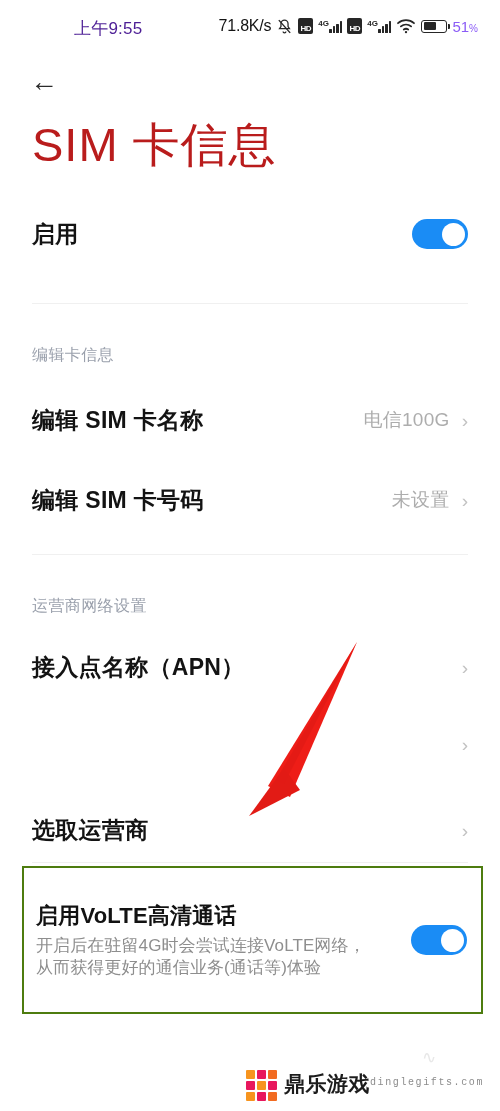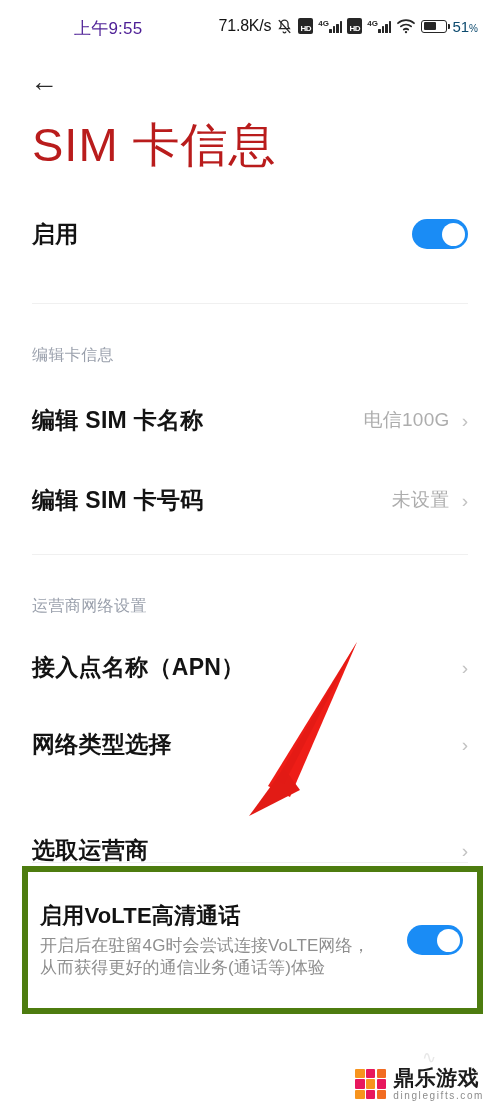--- a/index.html
+++ b/index.html
@@ -26,21 +26,21 @@
   }
   .sig{ display:inline-flex; align-items:flex-end; gap:1px; height:13px; }
   .sig i{ display:block; width:2.6px; background:#262626; border-radius:.5px; }
   .sig i:nth-child(1){height:4px;} .sig i:nth-child(2){height:6.5px;}
   .sig i:nth-child(3){height:9px;} .sig i:nth-child(4){height:11.5px;}
   .gtag{ font-size:8px; font-weight:700; color:#262626; line-height:1; margin-right:-1px; align-self:flex-start;}
   .grp{ display:inline-flex; align-items:flex-end; gap:1px;}
   .batt{ width:26px; height:13px; border:1.6px solid #262626; border-radius:3px; position:relative; }
   .batt::after{ content:""; position:absolute; right:-4px; top:3.5px; width:2.2px; height:5px; background:#262626; border-radius:0 1px 1px 0;}
   .batt i{ position:absolute; left:1.6px; top:1.6px; bottom:1.6px; width:50%; background:#262626; border-radius:1px;}
-  .sb-batt-txt{ font-size:15px; color:#0c4a6e; }
+  .sb-batt-txt{ font-size:15px; color:#8b5cf6; }
   .sb-batt-txt small{ font-size:10px; }
 
   
   .backbtn{
     position:absolute; left:30px; top:62px; width:44px; height:40px;
     display:flex; align-items:center; justify-content:flex-start;
     font-size:28px; color:#2b2b2b; line-height:1; font-weight:400;
   }
 
   
@@ -70,21 +70,21 @@
 
   .divider{ position:absolute; left:32px; width:436px; height:1px; background:#f0f0f0; }
 
   .section-label{
     position:absolute; left:32px; font-size:16px; color:#9aa0ac; letter-spacing:.4px;
   }
 
   
   .volte-box{
     position:absolute; left:22px; top:866px; width:461px; height:148px;
-    border:6px solid #4d7c0f; background:#fff;
+    border:2px solid #4d7c0f; background:#fff;
   }
   .volte-inner{ position:relative; width:100%; height:100%; display:flex; align-items:center; padding:0 12px 0 12px;}
   .volte-text{ width:330px; }
   .volte-title{ font-size:22px; font-weight:700; color:#121212; letter-spacing:.2px; margin-bottom:4px;}
   .volte-desc{ font-size:17px; color:#8e8e8e; line-height:1.32; letter-spacing:.1px;}
   .volte-toggle{
     position:absolute; right:14px; top:50%; transform:translateY(-50%);
     width:56px; height:30px; border-radius:15px; background:#1a8cf5;
   }
   .volte-toggle i{ position:absolute; top:3.5px; right:3.5px; width:23px; height:23px; border-radius:50%; background:#fff;}
@@ -97,21 +97,21 @@
     position:absolute; left:412px; top:1050px; width:34px; height:16px;
     color:#e8e8e8; font-size:17px; line-height:16px; text-align:center;
   }
 
   
   .watermark{
     position:absolute; right:16px; bottom:10px; display:flex; align-items:center; gap:7px;
   }
   .wm-logo{ width:31px; height:31px; display:grid; grid-template-columns:repeat(3,1fr); grid-template-rows:repeat(3,1fr); gap:1.5px;}
   .wm-logo span{ display:block; border-radius:1px; }
-  .wm-txt{ display:flex; flex-direction:column; line-height:1; }
+  .wm-txt{ display:flex; line-height:1;font-family:Liberation Mono, monospace; }
   .wm-cn{ font-size:21px; font-weight:700; color:#1c1c1c; letter-spacing:.5px; }
   .wm-en{ font-size:10px; color:#8c8c8c; letter-spacing:1.6px; margin-top:3px;}
 </style>
 </head>
 <body>
 
 <div class="screen">
 
   <div class="statusbar">
     <div class="sb-clock">上午9:55</div>
@@ -198,25 +198,24 @@
   <div class="divider" style="top:554px;"></div>
 
   <div class="section-label" style="top:596px;">运营商网络设置</div>
 
   <div class="row" style="top:645px;height:44px;">
     <span class="row-title">接入点名称（APN）</span>
     <span class="chev" style="margin-left:auto;">›</span>
   </div>
 
   <div class="row" style="top:722px;height:44px;">
-    <span class="row-title">网络类型选择</span>
     <span class="chev" style="margin-left:auto;">›</span>
   </div>
 
-  <div class="row" style="top:828px;height:44px;justify-content:flex-end;">
+  <div class="row" style="top:808px;height:44px;justify-content:flex-end;">
     <span class="row-title">选取运营商</span>
     <span class="chev" style="margin-left:auto;">›</span>
   </div>
 
   <div class="divider" style="top:862px;"></div>
 
   <div class="volte-box">
     <div class="volte-inner">
       <div class="volte-text">
         <div class="volte-title">启用VoLTE高清通话</div>

